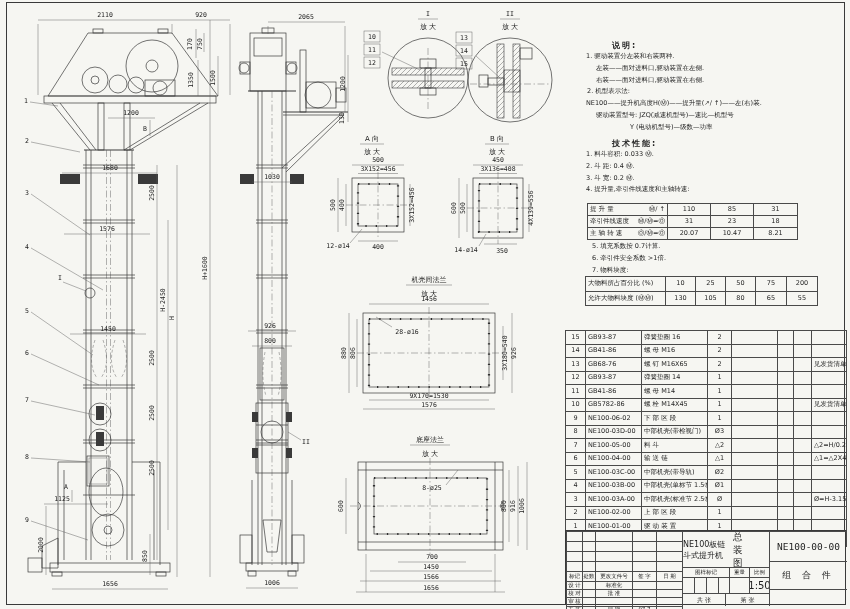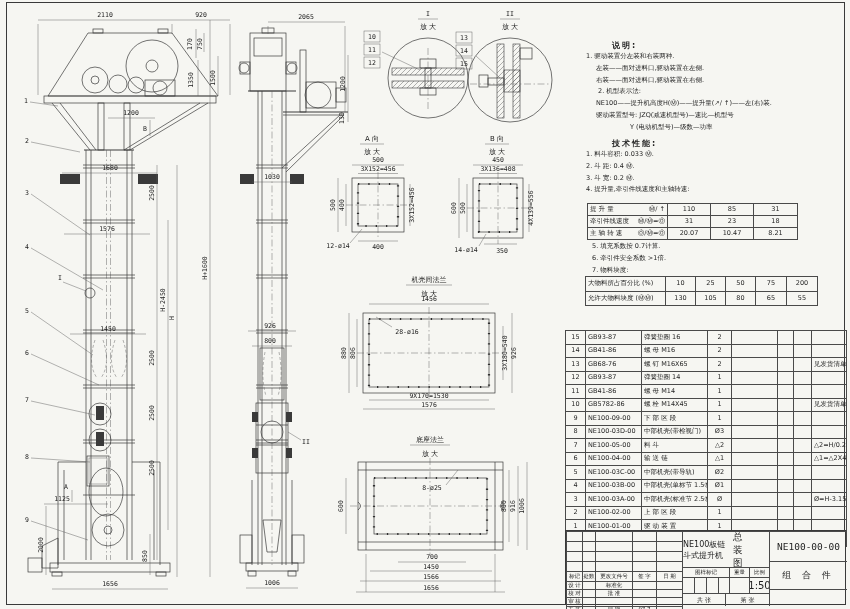--- a/index.html
+++ b/index.html
@@ -296,22 +296,22 @@
     <text class="t" x="431" y="579">1566</text>
     <text class="t" x="431" y="590">1656</text>
   </g>
 </svg>
 
 <div class="abs" style="left:586px;top:40px;width:258px;">
   <div class="nh">说明:</div>
   <div class="nl" style="margin-left:0">1. 驱动装置分左装和右装两种.</div>
   <div class="nl" style="margin-left:10px">左装——面对进料口,驱动装置在左侧.</div>
   <div class="nl" style="margin-left:10px">右装——面对进料口,驱动装置在右侧.</div>
-  <div class="nl" style="margin-left:12px">2. 机型表示法:</div>
-  <div class="nl" style="margin-left:10px">NE100——提升机高度H(Ⓜ)——提升量(↗/ ↑)——左(右)装.</div>
+  <div class="nl" style="margin-left:1px">2. 机型表示法:</div>
+  <div class="nl" style="">NE100——提升机高度H(Ⓜ)——提升量(↗/ ↑)——左(右)装.</div>
   <div class="nl" style="margin-left:10px">驱动装置型号: JZQ(减速机型号)—速比—机型号</div>
   <div class="nl" style="margin-left:44px">Y (电动机型号)—级数—功率</div>
 </div>
 
 <div class="abs" style="left:586px;top:138px;width:258px;">
   <div class="nh">技术性能:</div>
   <div class="nl">1. 料斗容积: 0.033 Ⓜ.</div>
   <div class="nl">2. 斗  距: 0.4 Ⓜ.</div>
   <div class="nl">3. 斗  宽: 0.2 Ⓜ.</div>
   <div class="nl">4. 提升量,牵引件线速度和主轴转速:</div>
@@ -463,21 +463,21 @@
           <td>GB5782-86</td>
           <td>螺 栓 M14X45</td>
           <td>1</td>
           <td></td>
           <td></td>
           <td></td>
           <td>见发货清单</td>
         </tr>
         <tr>
           <td>9</td>
-          <td>NE100-09-00</td>
+          <td>NE100-06-02</td>
           <td>下 部 区 段</td>
           <td>1</td>
           <td></td>
           <td></td>
           <td></td>
           <td></td>
         </tr>
         <tr>
           <td>8</td>
           <td>NE100-03D-00</td>

